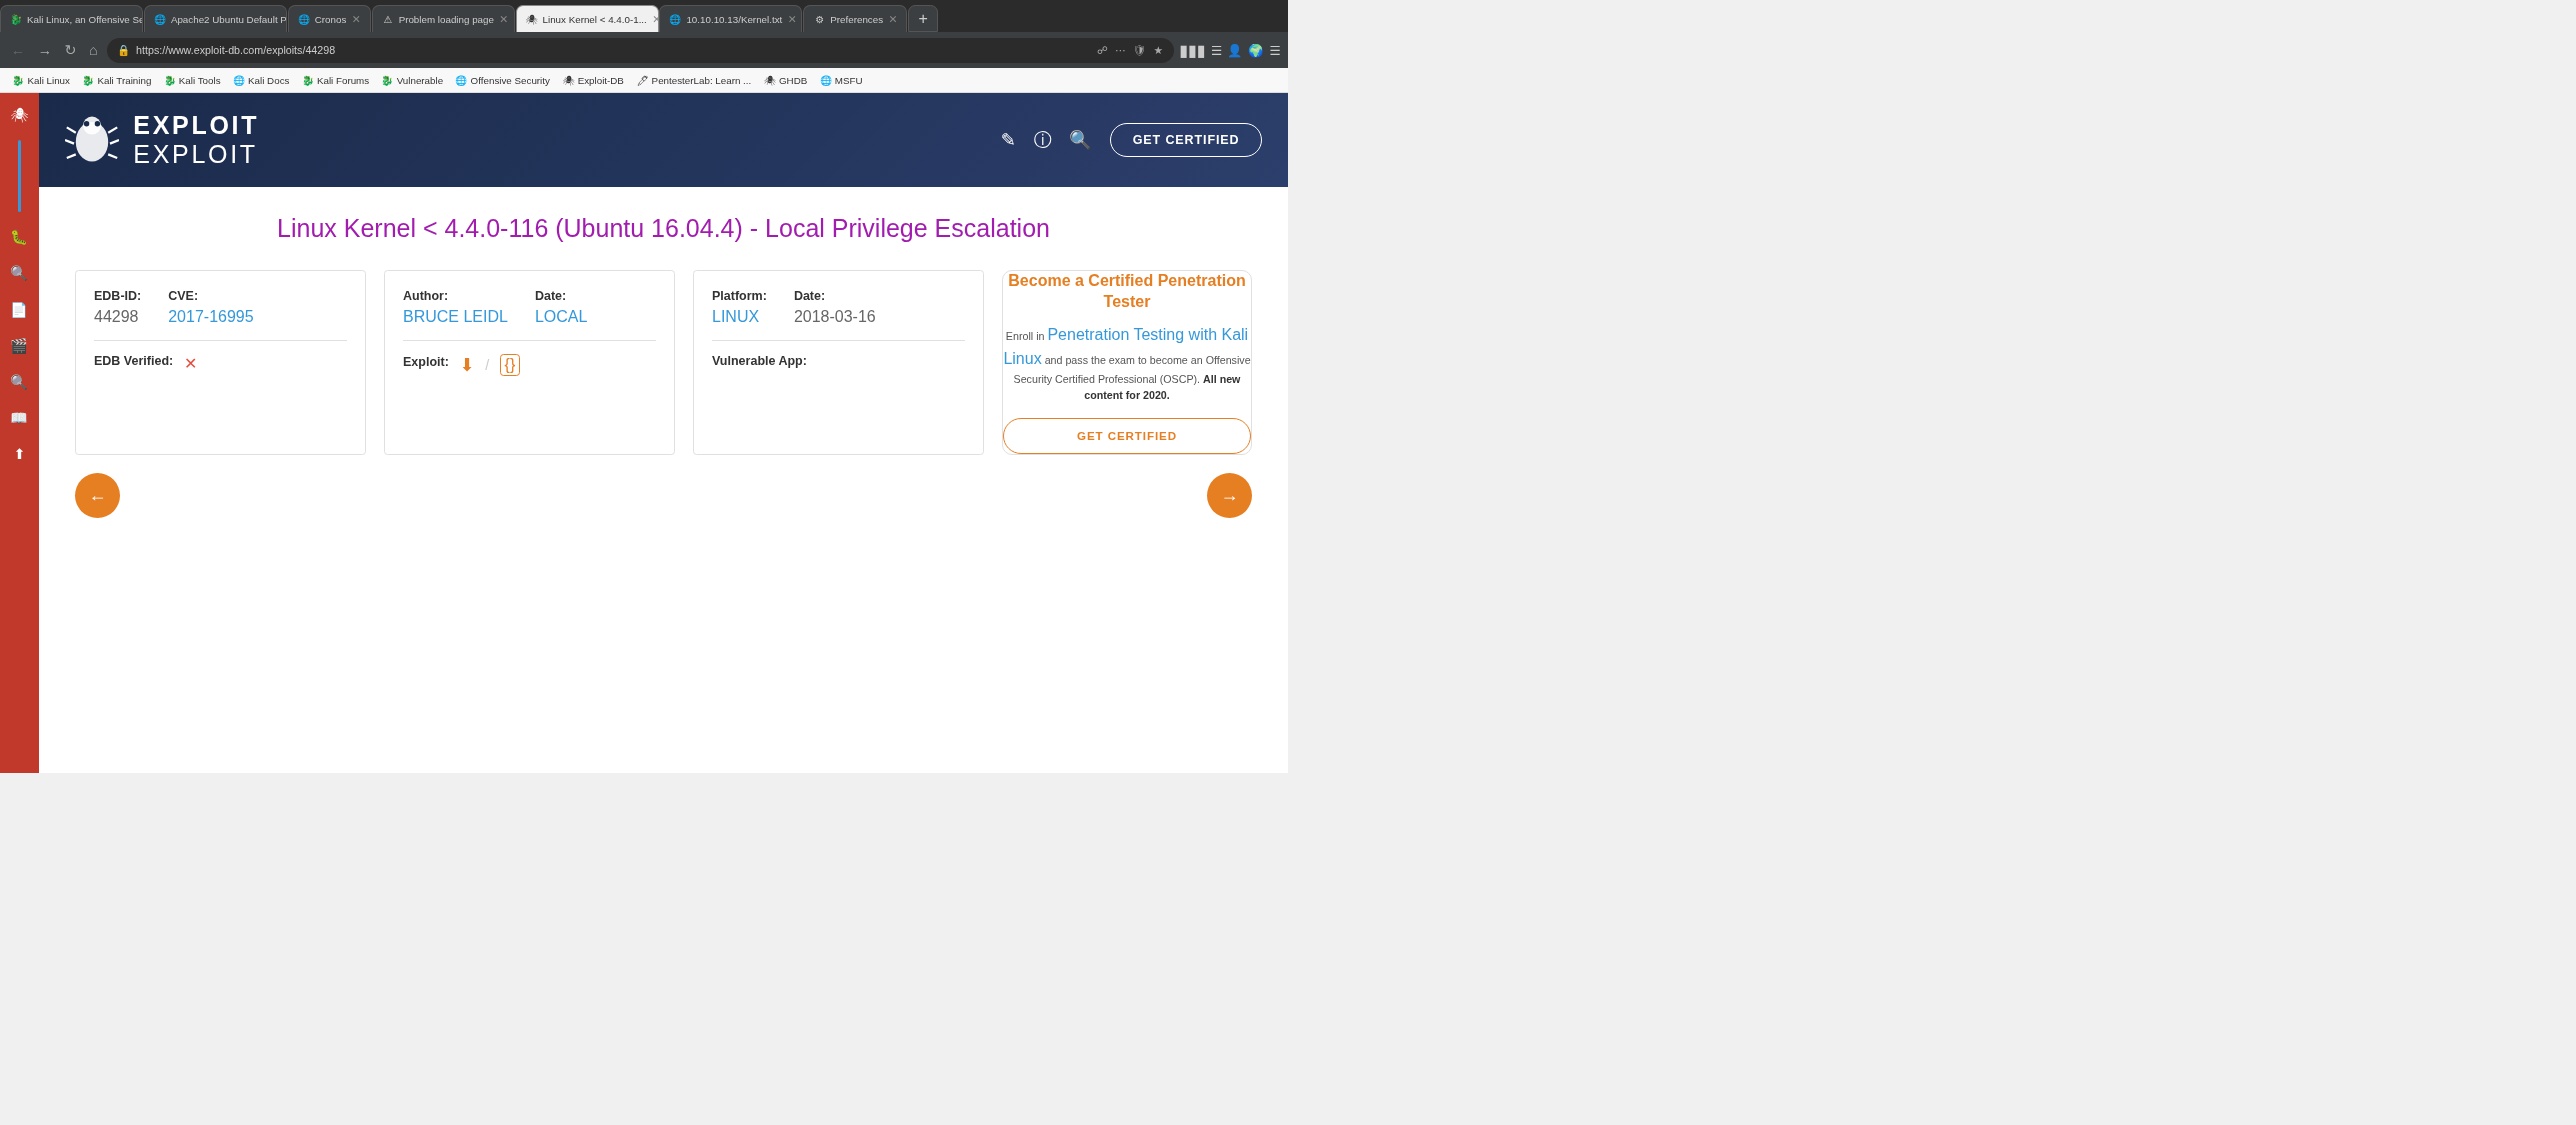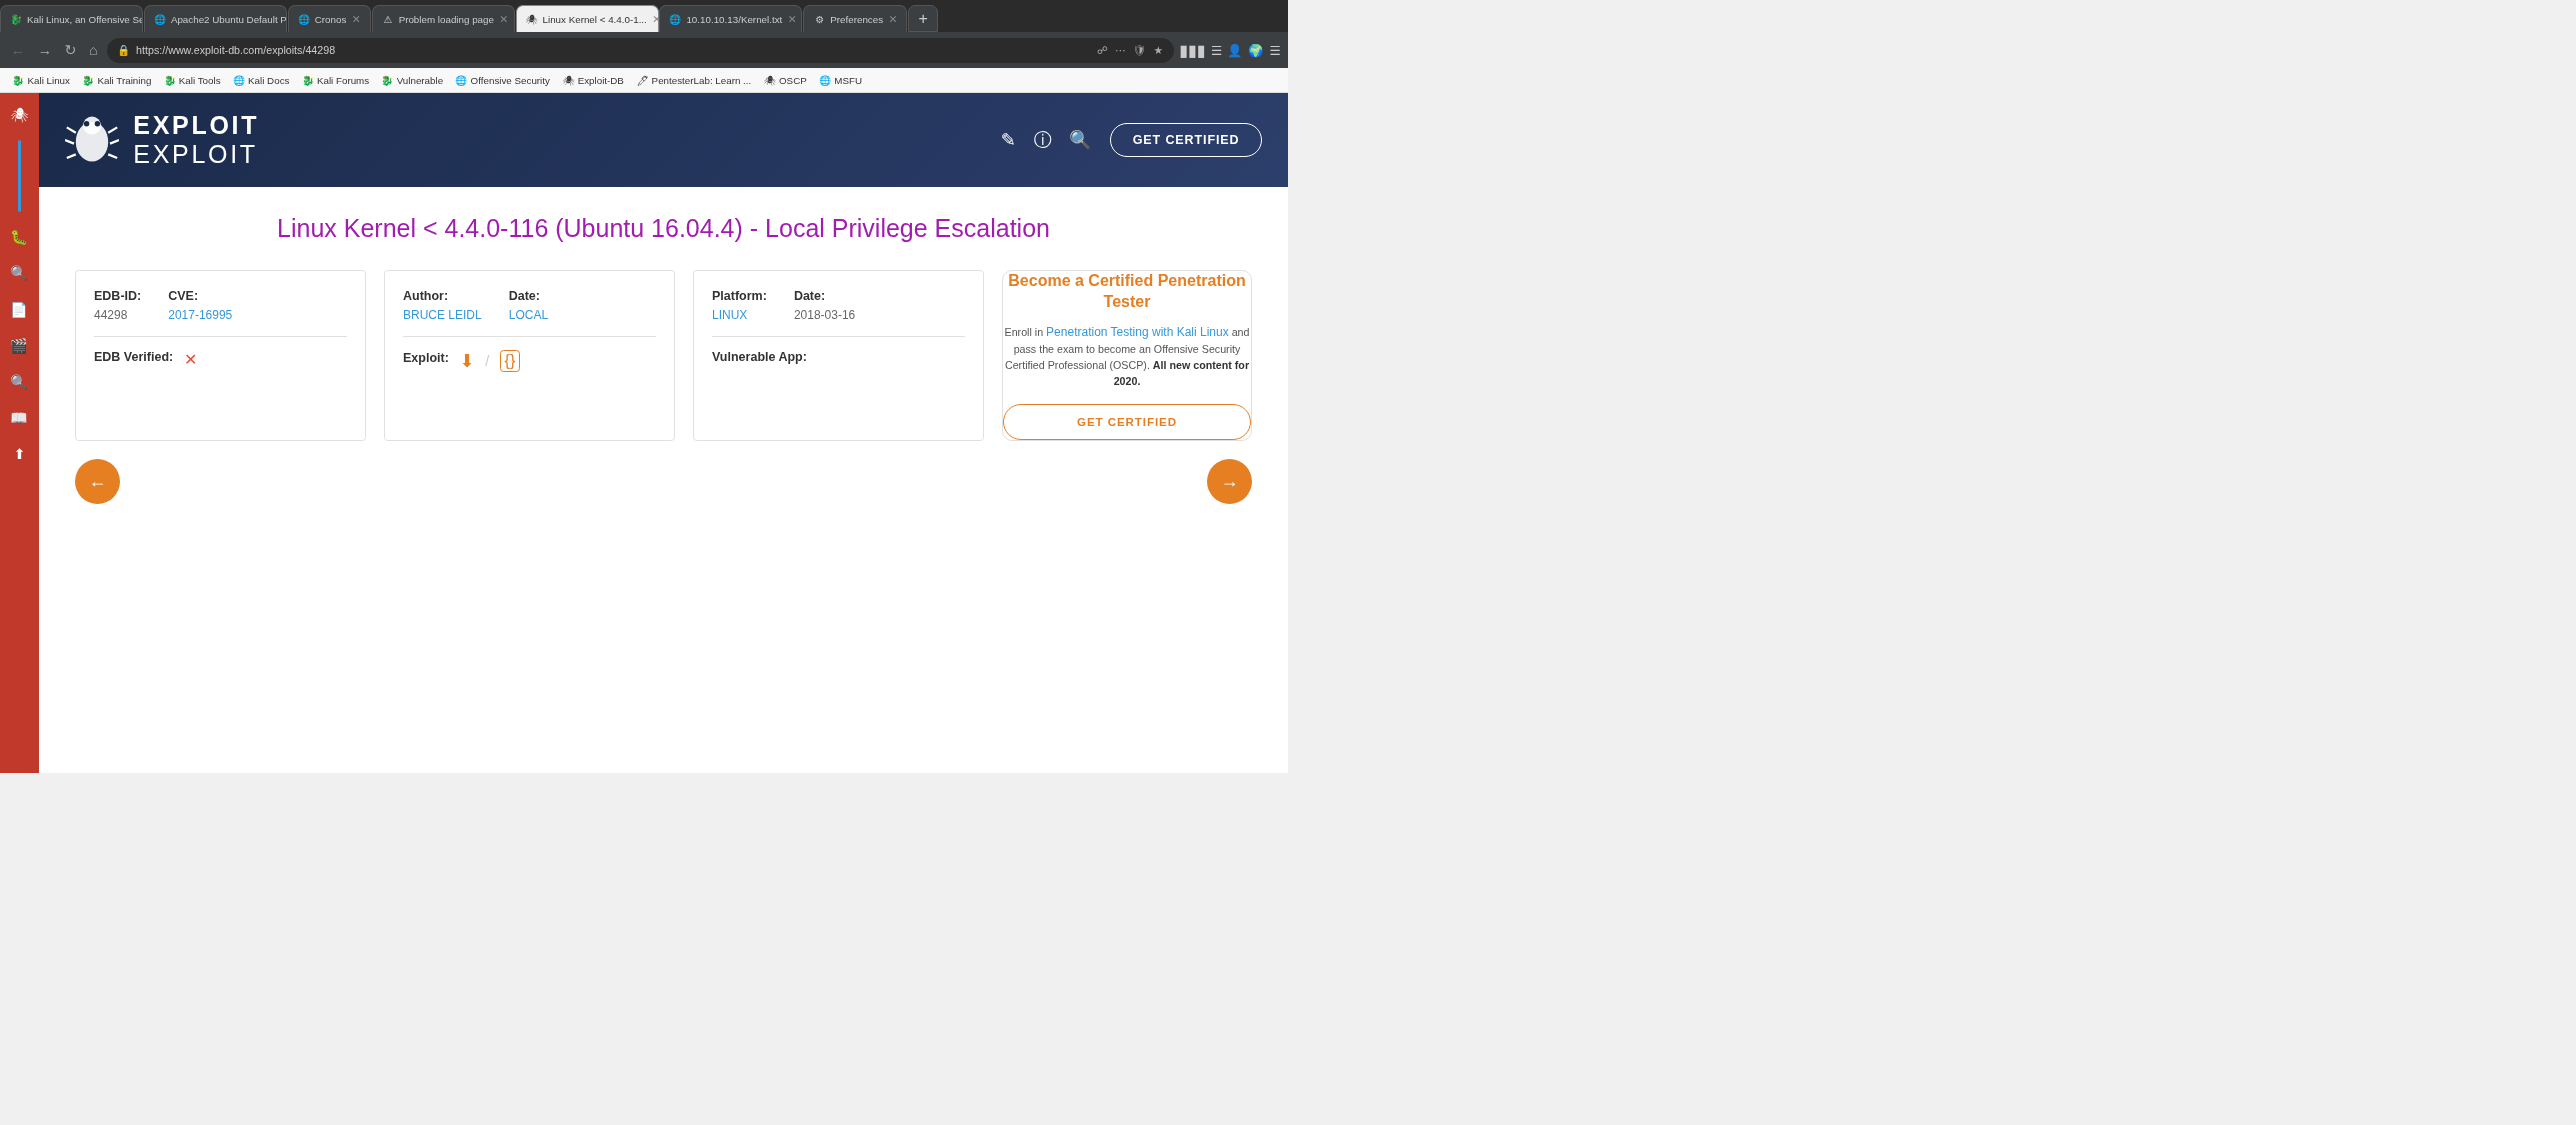--- a/index.html
+++ b/index.html
@@ -49,21 +49,21 @@
     .exploit-title { text-align: center; font-size: 25px; color: #a21caf; margin-bottom: 27px; font-weight: normal; }
 
     .info-grid { display: grid; grid-template-columns: 1fr 1fr 1fr 250px; gap: 18px; }
 
     .info-card { border: 0.9px solid #e0e0e0; border-radius: 3.6px; padding: 18px; }
     .cert-card { border: 0.9px solid #e0e0e0; border-radius: 10px; }
 
     .info-card-top { display: flex; gap: 27px; padding-bottom: 13.4px; border-bottom: 0.9px solid #e0e0e0; }
     .info-field { display: flex; flex-direction: column; }
     .info-label { font-weight: bold; font-size: 12.5px; color: #333; margin-bottom: 5.4px; }
-    .info-value { font-size: 12px; color: #666; }
+    .info-value { font-size: 16px; color: #666; }
     .info-value.link { color: #3498db; text-decoration: none; cursor: pointer; }
 
     .info-card-bottom { display: flex; align-items: center; gap: 10.7px; padding-top: 13.4px; }
     .verified-x { color: #e74c3c; font-size: 16px; }
     .exploit-download { color: #e67e22; font-size: 18px; cursor: pointer; }
     .exploit-raw { color: #e67e22; font-size: 16px; cursor: pointer; border: 1.8px solid #e67e22; border-radius: 3.6px; padding: 0.9px 3.6px; }
     .separator { color: #ccc; }
 
     .cert-title { color: #e67e22; font-size: 16px; font-weight: bold; text-align: center; margin-bottom: 10.7px; line-height: 1.3; }
     .cert-desc { font-size: 10.7px; color: #555; text-align: center; line-height: 1.5; margin-bottom: 14.3px; }
@@ -179,21 +179,21 @@
     <div class="bookmark-item">
       <span class="bookmark-icon">🕷</span>
       <span>Exploit-DB</span>
     </div>
     <div class="bookmark-item">
       <span class="bookmark-icon">🖊</span>
       <span>PentesterLab: Learn ...</span>
     </div>
     <div class="bookmark-item">
       <span class="bookmark-icon">🕷</span>
-      <span>OSCP</span>
+      <span>GHDB</span>
     </div>
     <div class="bookmark-item">
       <span class="bookmark-icon">🌐</span>
       <span>MSFU</span>
     </div>
   </div>
 </div>
 
 <div class="main-layout">
 

